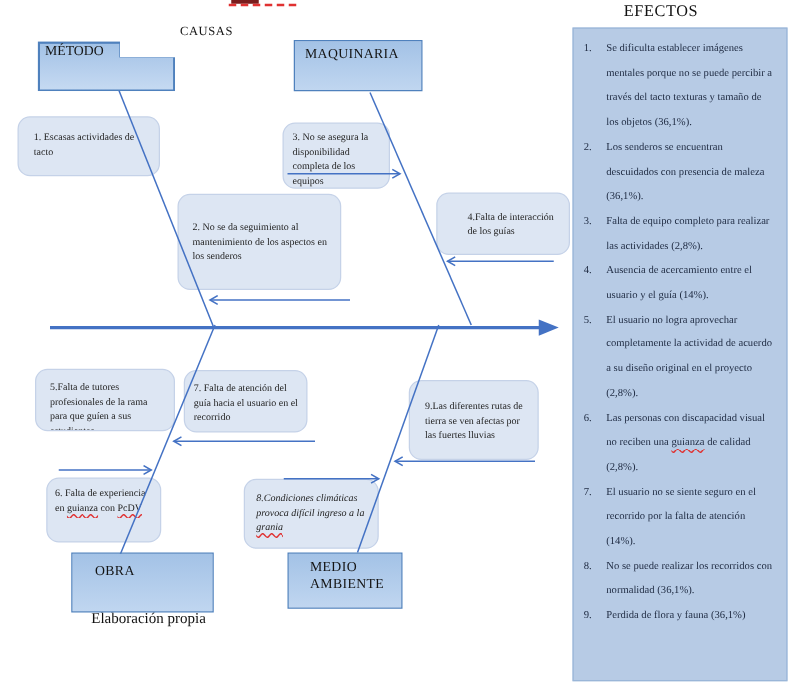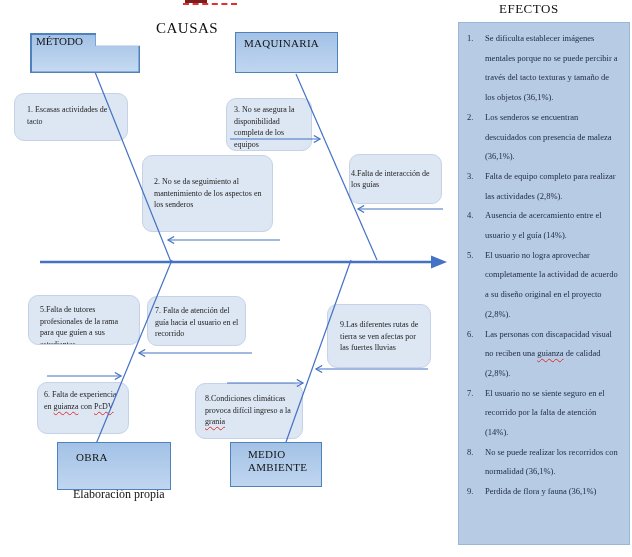--- a/index.html
+++ b/index.html
@@ -4,21 +4,21 @@
 <style>
   :root{
     --accent:#4472c4; --boxborder:#4f81bd; --panel:#b7cbe5;
     --bubble:#dde6f3; --bubbleborder:#c5d2e8; --red:#e03131;
   }
   html,body{margin:0;padding:0;background:#fff;}
   #stage{position:relative;width:632px;height:557px;background:#fff;overflow:hidden;
          font-family:"Liberation Serif", serif;}
   .abs{position:absolute;}
   
-  .h-caus{left:156px;top:20px;font-size:15px;color:#111;letter-spacing:.5px;}
+  .h-caus{left:144px;top:20px;font-size:10px;color:#111;letter-spacing:.5px;}
   .h-efec{left:499px;top:1px;font-size:13px;color:#111;letter-spacing:.5px;}
   .caption{left:73px;top:487px;font-size:12px;color:#111;}
   
   .redfrag{left:183px;top:0;width:54px;height:7px;}
   .redfrag .bar{position:absolute;left:2px;top:0;width:22px;height:3px;background:#7a1d1d;}
   .redfrag .dash{position:absolute;left:0;top:3px;width:54px;border-bottom:2px dashed var(--red);}
   
   .cat{box-sizing:border-box;background:linear-gradient(180deg,#a3c2e6,#c0d6f0);
        border:1.5px solid var(--boxborder);color:#131313;font-size:11px;letter-spacing:.3px;}
   .cat-metodo-wrap{left:30px;top:33px;width:110px;height:40px;background:var(--boxborder);
@@ -30,25 +30,25 @@
   .cat-maq{left:235px;top:32px;width:103px;height:41px;padding:4px 0 0 8px;}
   .cat-mano{left:57px;top:442px;width:114px;height:48px;padding:4px 0 0 18px;line-height:20px;}
   .cat-medio{left:230px;top:442px;width:92px;height:45px;padding:5px 0 0 17px;line-height:13px;}
   
   .bub{box-sizing:border-box;background:var(--bubble);border:1px solid var(--bubbleborder);
        border-radius:10px;font-size:8px;line-height:11.5px;color:#232323;padding:7px 6px;
        overflow:hidden;}
   .b1{left:14px;top:93px;width:114px;height:48px;padding-top:10px;padding-left:12px;}
   .b2{left:142px;top:155px;width:131px;height:77px;display:flex;align-items:center;padding-left:11px;}
   .b3{left:226px;top:82px;width:86px;height:53px;padding-top:5px;padding-left:7px;margin-top:16px;}
-  .b4{left:349px;top:154px;width:93px;height:50px;display:flex;align-items:center;padding-left:1px;}
+  .b4{left:349px;top:154px;width:107px;height:50px;display:flex;align-items:center;padding-left:24px;}
   .b5{left:28px;top:295px;width:112px;height:50px;padding-top:8px;padding-left:11px;}
   .b6{left:37px;top:382px;width:92px;height:52px;padding-top:6px;padding-left:6px;}
   .b7{left:147px;top:296px;width:99px;height:50px;padding-top:8px;padding-left:7px;}
-  .b8{left:195px;top:383px;width:108px;height:56px;padding-top:9px;padding-left:9px;}
+  .b8{left:195px;top:383px;width:108px;height:56px;padding-top:9px;padding-left:9px;font-style:italic;}
   .b9{left:327px;top:304px;width:104px;height:64px;padding-top:14px;padding-left:12px;}
   .sq{text-decoration:underline wavy var(--red);text-decoration-thickness:1px;text-underline-offset:2px;}
   
   #lines{left:0;top:0;width:632px;height:557px;pointer-events:none;}
   .ln{stroke:var(--accent);fill:none;}
   .spine{stroke-width:2.6px;}
   .bone{stroke-width:1.2px;}
   .sarrow{stroke-width:1.1px;}
   .ahead{fill:var(--accent);stroke:none;}
   

